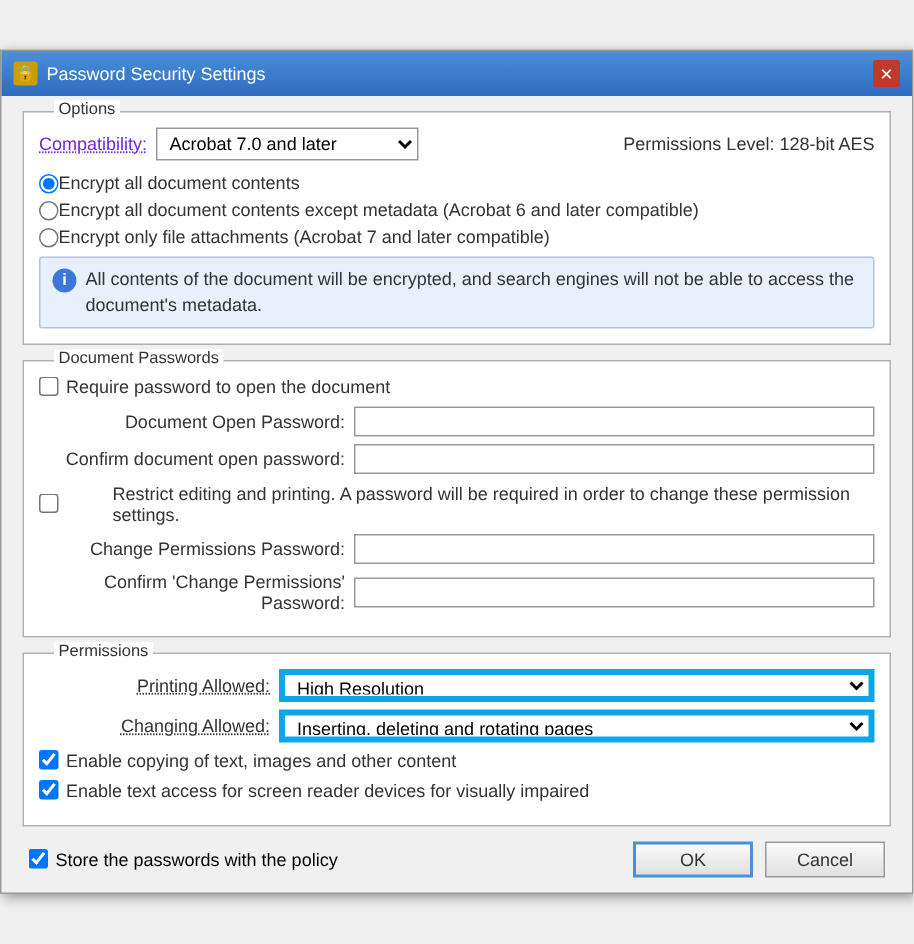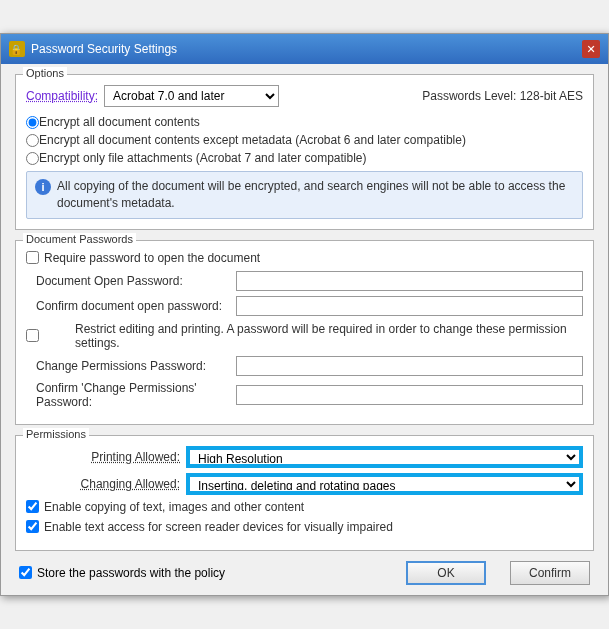--- a/index.html
+++ b/index.html
@@ -64,21 +64,21 @@
     .section-group {
       border: 1px solid #b0b0b0;
       margin-bottom: 10px;
       padding: 8px 10px 10px 10px;
       position: relative;
       background: white;
     }
     .section-label {
       position: absolute;
       top: -8px;
-      left: 7px;
+      left: 20px;
       background: white;
       padding: 0 3px;
       font-size: 11px;
       color: #333;
     }
     .compatibility-row {
       display: flex;
       align-items: center;
       gap: 6px;
       margin-bottom: 8px;
@@ -158,21 +158,21 @@
       font-size: 12px;
       color: #333;
     }
     .field-row {
       display: flex;
       align-items: center;
       margin-bottom: 5px;
       padding-left: 10px;
     }
     .field-label {
-      text-align: left;
+      text-align: right;
       width: 200px;
       min-width: 200px;
       color: #333;
       font-size: 12px;
       padding-right: 6px;
     }
     .text-input {
       flex: 1;
       height: 20px;
       border: 1px solid #999;
@@ -217,21 +217,21 @@
       padding: 0 4px;
     }
     .store-checkbox-row {
       display: flex;
       align-items: center;
       gap: 5px;
     }
     .buttons-right {
       margin-left: auto;
       display: flex;
-      gap: 24px;
+      gap: 8px;
       justify-content: flex-end;
     }
     .dialog-btn {
       width: 80px;
       height: 24px;
       border: 1px solid #999;
       background: linear-gradient(to bottom, #fafafa, #e0e0e0);
       font-size: 12px;
       cursor: pointer;
       color: #333;
@@ -265,41 +265,41 @@
         <div class="compatibility-row">
           <label class="compatibility-label">Compatibility:</label>
           <select class="compat-select">
             <option>Acrobat 3.0 and later</option>
             <option>Acrobat 5.0 and later</option>
             <option>Acrobat 6.0 and later</option>
             <option selected="">Acrobat 7.0 and later</option>
             <option>Acrobat 9.0 and later</option>
           </select>
           <div class="encryption-level">
-            <span>Passwords Level:</span>
+            <span>Permissions Level:</span>
             <span>128-bit AES</span>
           </div>
         </div>
 
         <div class="radio-option">
           <input type="radio" name="encrypt" id="r1" checked="" style="">
           <label for="r1">Encrypt all document contents</label>
         </div>
         <div class="radio-option">
           <input type="radio" name="encrypt" id="r2" style="">
           <label for="r2">Encrypt all document contents except metadata (Acrobat 6 and later compatible)</label>
         </div>
         <div class="radio-option">
           <input type="radio" name="encrypt" id="r3" style="">
           <label for="r3">Encrypt only file attachments (Acrobat 7 and later compatible)</label>
         </div>
 
         <div class="info-box">
           <div class="info-icon">i</div>
-          <span class="info-text">All copying of the document will be encrypted, and search engines will not be able to access the document's metadata.</span>
+          <span class="info-text">All contents of the document will be encrypted, and search engines will not be able to access the document's metadata.</span>
         </div>
       </div>
     </div>
 
     <div class="section-group">
       <span class="section-label">Document Passwords</span>
       <div class="section-content">
 
         <div class="checkbox-row">
           <input type="checkbox" id="openDoc" style="">
@@ -383,18 +383,18 @@
       </div>
     </div>
 
     <div class="bottom-section">
       <div class="store-checkbox-row">
         <input type="checkbox" id="storePasswords" checked="" style="">
         <label for="storePasswords">Store the passwords with the policy</label>
       </div>
       <div class="buttons-right">
         <button class="dialog-btn default">OK</button>
-        <button class="dialog-btn">Confirm</button>
+        <button class="dialog-btn">Cancel</button>
       </div>
     </div>
 
   </div>
 </div>
 
 </body></html>

